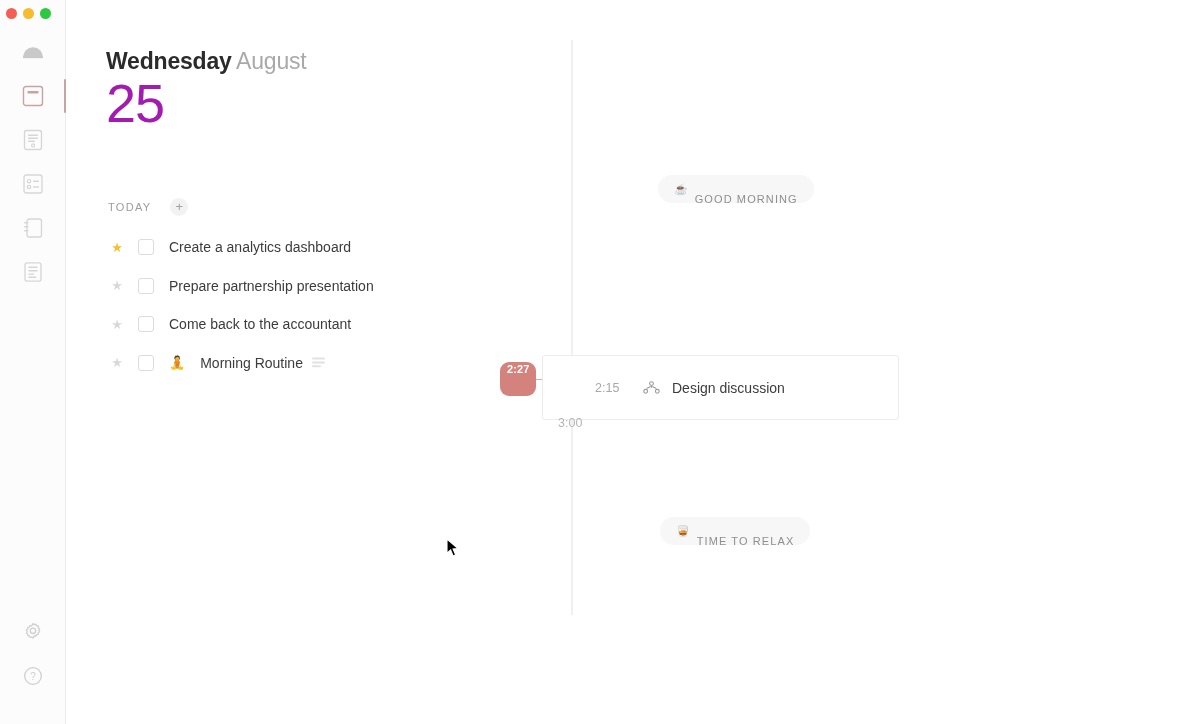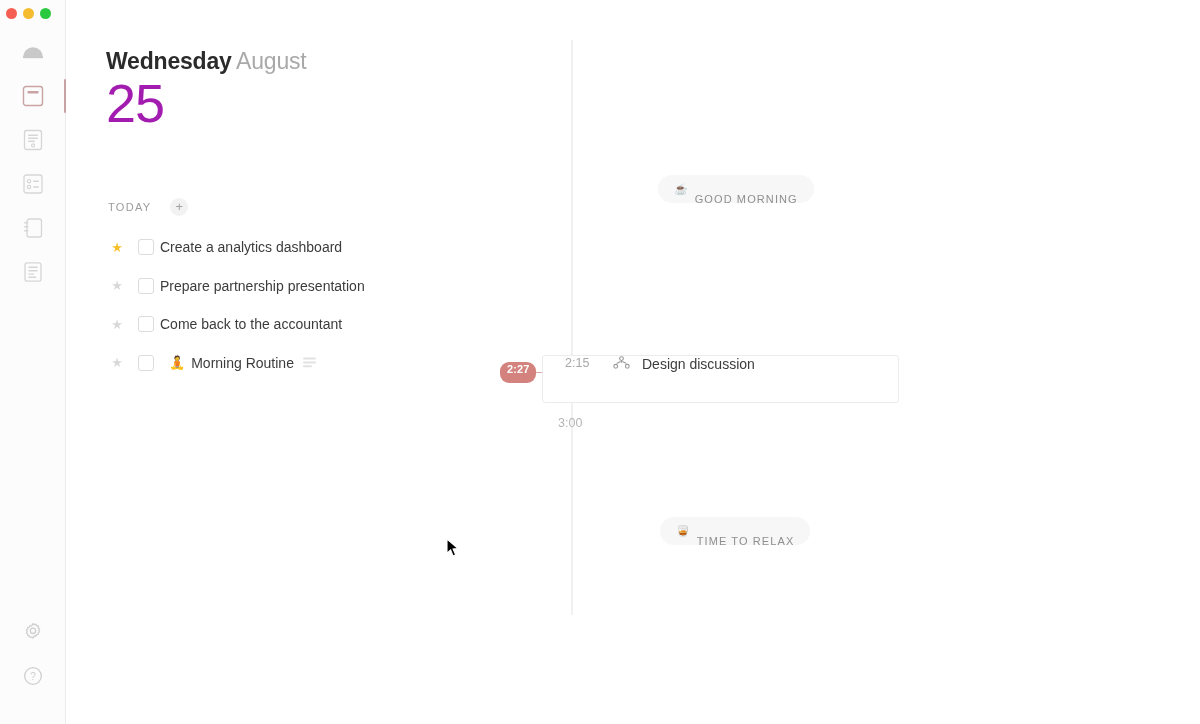--- a/index.html
+++ b/index.html
@@ -190,21 +190,21 @@
     width: 16px;
     height: 16px;
     border: 1px solid #dcdcdc;
     border-radius: 3px;
     background: #fff;
     flex: 0 0 16px;
     margin-left: 10px;
     cursor: pointer;
   }
   .task-label {
-    margin-left: 6px;
+    margin-left: 15px;
     font-size: 14px;
     color: #3c3c3c;
     white-space: nowrap;
   }
   .task-emoji {
     margin-left: 15px;
     font-size: 13px;
     line-height: 1;
   }
   .task-emoji + .task-label { }
@@ -262,44 +262,45 @@
     display: flex;
     align-items: center;
     pointer-events: auto;
   }
   .now-badge {
     background: #d4827d;
     color: #ffffff;
     font-size: 11px;
     font-weight: bold;
     border-radius: 9px;
-    padding: 2px 7px 8px;
+    padding: 2px 7px 21px;
     line-height: 1;
     letter-spacing: 0.1px;
   }
   .now-line {
     width: 34px;
     height: 1px;
     background: #d9a9a6;
   }
 
   
   .event-card {
     position: absolute;
     left: 476px;
     top: 355px;
     width: 357px;
-    height: 48px;
+    height: 65px;
     background: #ffffff;
     border: 1px solid #ececec;
     border-radius: 3px;
     display: flex;
-    align-items: flex-start;
+    align-items: center;
     pointer-events: auto;
     cursor: pointer;
+    padding-left: 30px;
   }
   .event-time {
     width: 70px;
     padding-left: 22px;
     font-size: 12.5px;
     color: #a8a8a8;
   }
   .event-icon { display: flex; align-items: center; }
   .event-title {
     margin-left: 12px;

